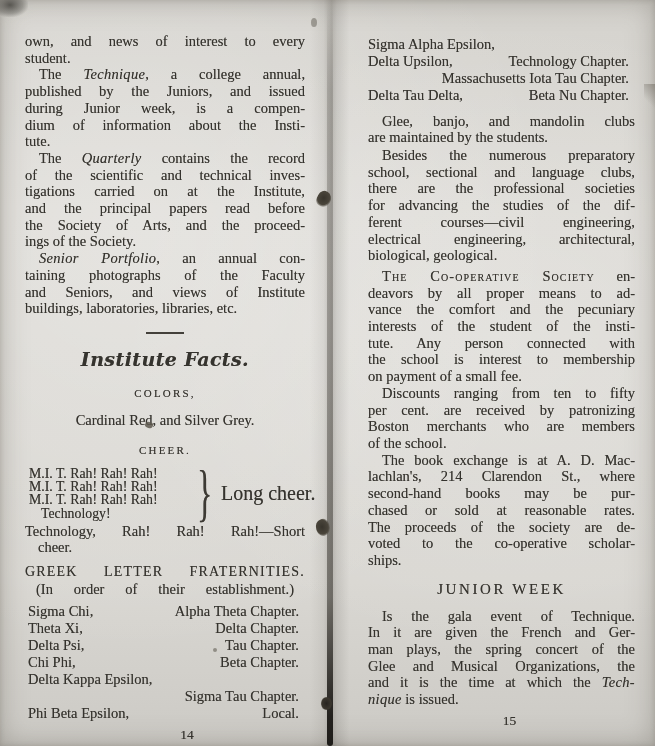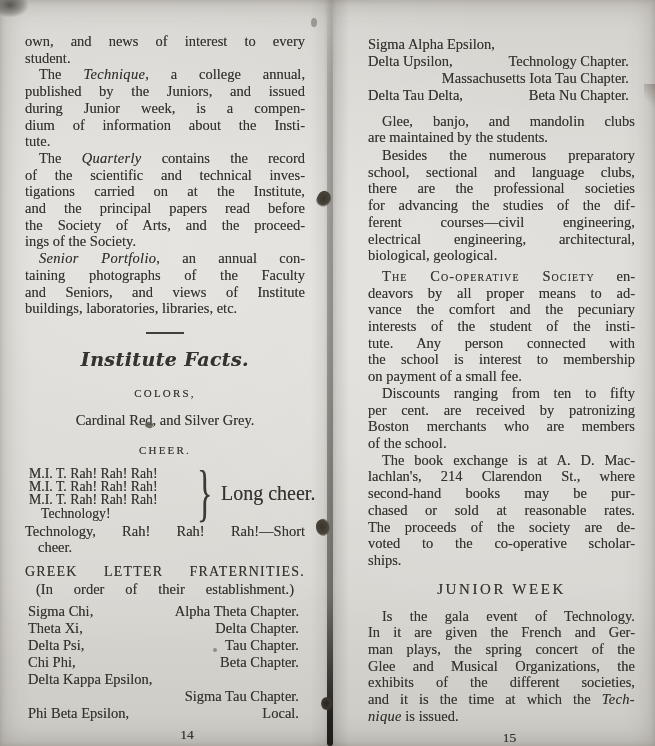--- a/index.html
+++ b/index.html
@@ -223,25 +223,24 @@
           <div class="line find">The book exchange is at A. D. Mac-</div>
           <div class="line">lachlan's, 214 Clarendon St., where</div>
           <div class="line">second-hand books may be pur-</div>
           <div class="line">chased or sold at reasonable rates.</div>
           <div class="line">The proceeds of the society are de-</div>
           <div class="line">voted to the co-operative scholar-</div>
           <div class="line last">ships.</div>
         </div>
         <div class="blk caps_heading">JUNIOR WEEK</div>
         <div class="blk para">
-          <div class="line find">Is the gala event of Technology.</div>
+          <div class="line find">Is the gala event of Technique.</div>
           <div class="line">In it are given the French and Ger-</div>
           <div class="line">man plays, the spring concert of the</div>
           <div class="line">Glee and Musical Organizations, the</div>
-          <div class="line">exhibits of the different societies,</div>
           <div class="line">and it is the time at which the <i>Tech-</i></div>
           <div class="line last"><i>nique</i> is issued.</div>
         </div>
       </div>
     <div class="pagenum pagenum-right">15</div>
   </div>
 
   <div class="overlay gutter"></div>
   <div class="overlay gutter-core"></div>
   <div class="overlay spot spot1"></div>

